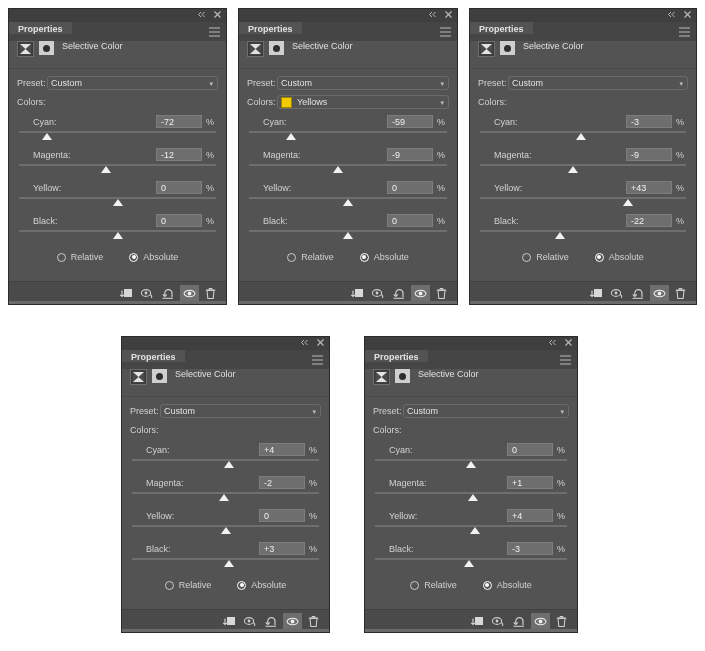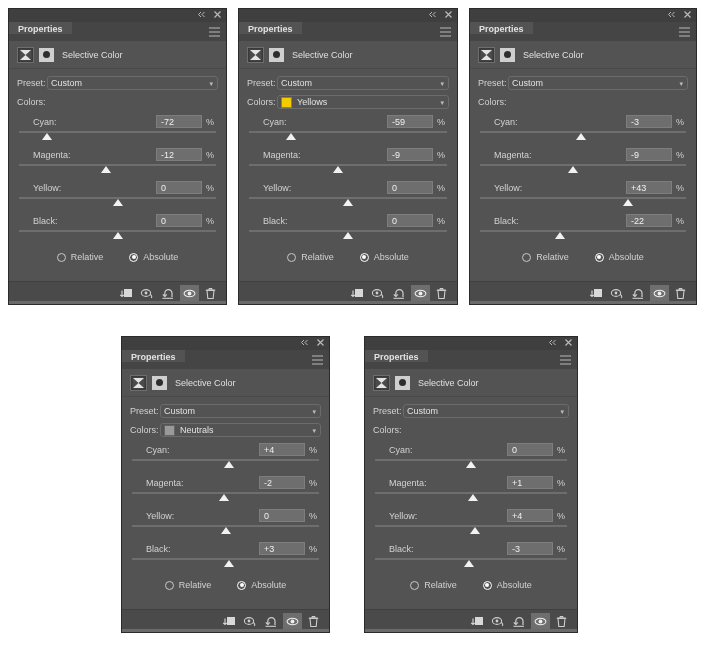--- a/index.html
+++ b/index.html
@@ -86,21 +86,21 @@
   .panel-menu i {
     display: block;
     height: 1px;
     background: #b9b9b9;
   }
 
   
   .adj-head {
     height: 27px;
     display: flex;
-    align-items: center;
+    align-items: flex-start;
     padding-left: 8px;
     gap: 5px;
     background: #535353;
   }
   .thumb-icon {
     width: 15px; height: 14px;
     background: #3a3a3a;
     border: 1px solid #6e6e6e;
     display:flex; align-items:center; justify-content:center;
   }
@@ -746,25 +746,20 @@
       <div class="pbody">
         <div class="row">
           <span class="row-label lbl-preset">Preset:</span>
           <span class="select">
             <span>Custom</span>
             <span class="caret">▾</span>
           </span>
         </div>
         <div class="row">
           <span class="row-label lbl-colors">Colors:</span>
-          <span class="select">
-            <span class="swatch" style="background:#9a9a9a"></span>
-            <span>Neutrals</span>
-            <span class="caret">▾</span>
-          </span>
         </div>
         <div class="sgroup">
           <div class="sline">
             <span class="sname">Cyan:</span>
             <span class="sval">+4</span>
             <span class="spct">%</span>
           </div>
           <div class="strack-wrap">
             <div class="strack"></div>
             <div class="sknob" style="left:52%"></div>

